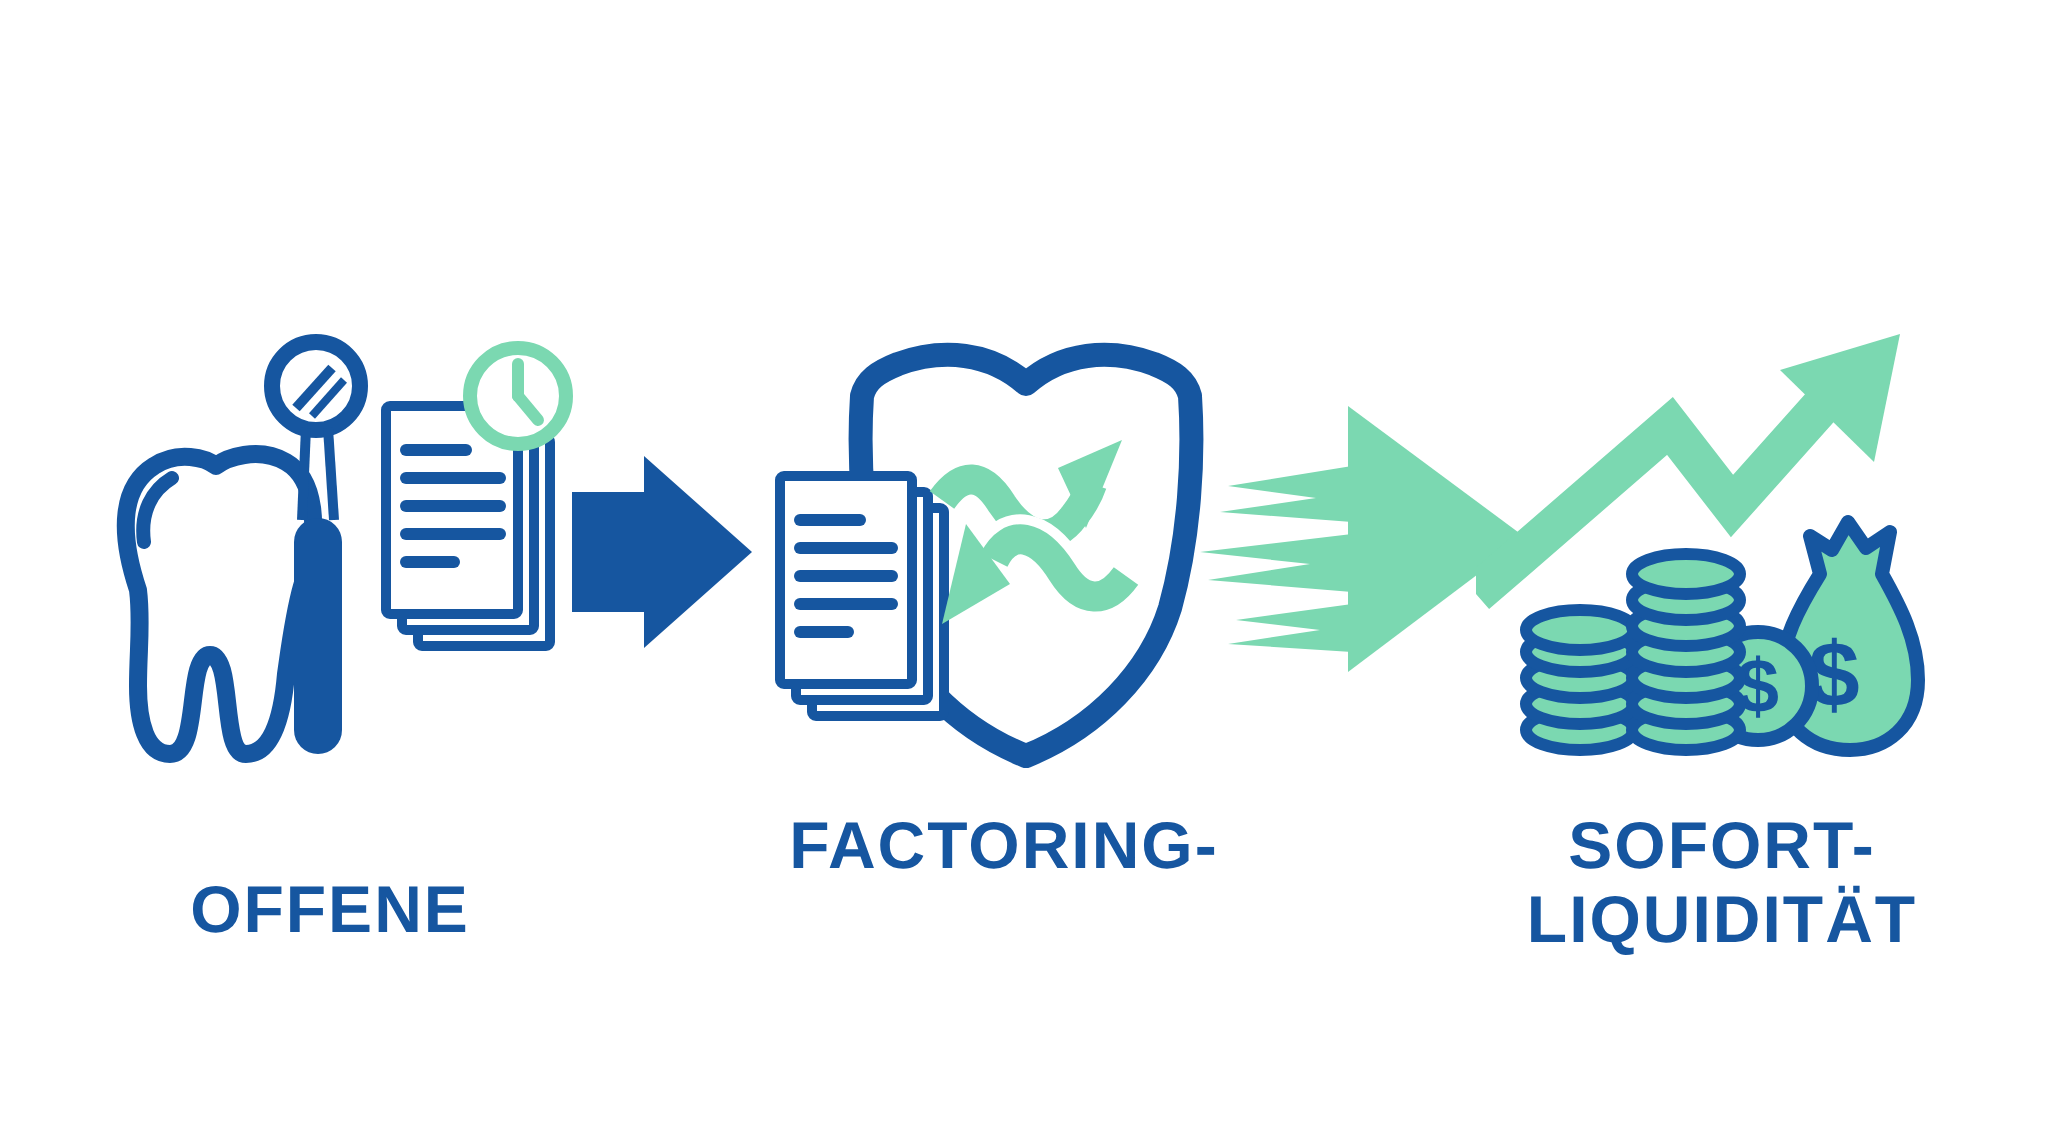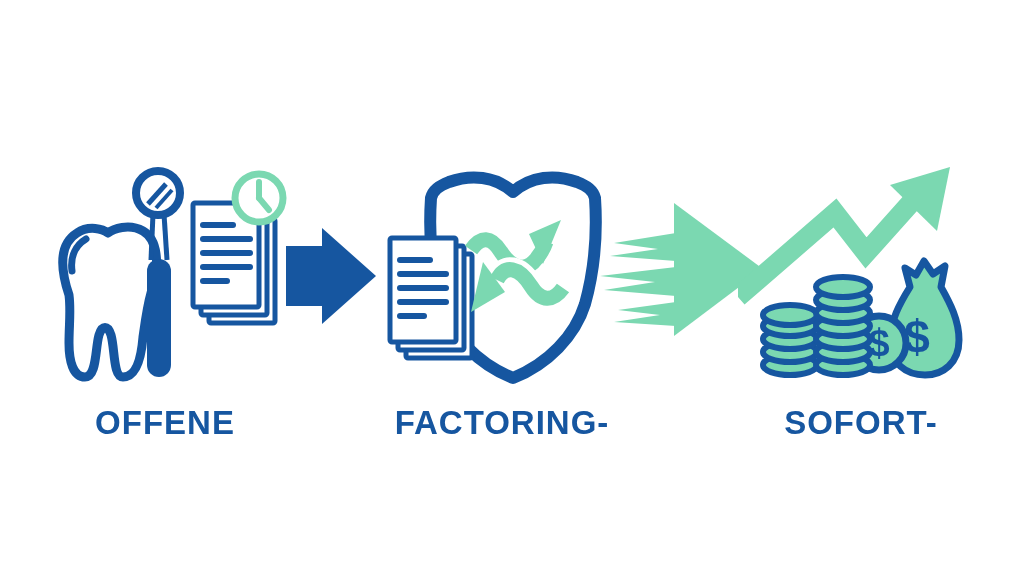--- a/index.html
+++ b/index.html
@@ -12,21 +12,21 @@
     position:relative;width:1024px;height:572px;background:var(--white);
     overflow:hidden;font-family:"Liberation Sans",sans-serif;
   }
   .icon-group{position:absolute;}
   .step-label{
     position:absolute;top:404px;width:320px;text-align:center;
     color:var(--blue);font-weight:bold;font-size:33px;line-height:37px;
     letter-spacing:1px;
   }
   .step-label span{display:block;}
-  #label-1{left:5px;}
+  #label-1{left:5px;margin-top:32px;}
   #label-2{left:342px;}
   #label-3{left:701px;}
   svg{display:block;}
   .blue-stroke{stroke:var(--blue);fill:none;}
   .doc-page{fill:var(--white);stroke:var(--blue);stroke-width:5;}
   .doc-line{stroke:var(--blue);stroke-width:6;stroke-linecap:round;}
   .dollar-text{
     font-family:"Liberation Sans",sans-serif;font-weight:bold;fill:var(--blue);
     text-anchor:middle;
   }
@@ -152,15 +152,16 @@
   </svg>
 
   <div class="step-label" id="label-1">
     <span>OFFENE</span>
   </div>
   <div class="step-label" id="label-2">
     <span>FACTORING-</span>
   </div>
   <div class="step-label" id="label-3">
     <span>SOFORT-</span>
+    <span>LIQUIDITÄT</span>
   </div>
 
 </div>
 
 </body></html>

